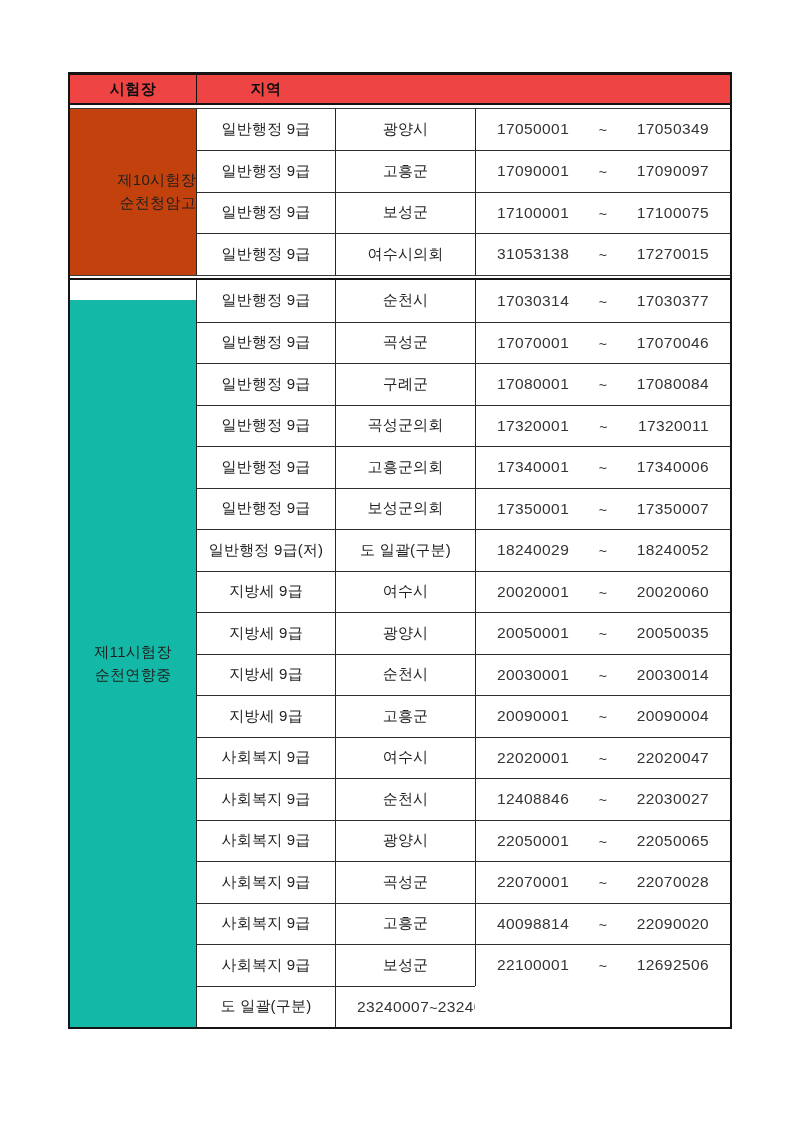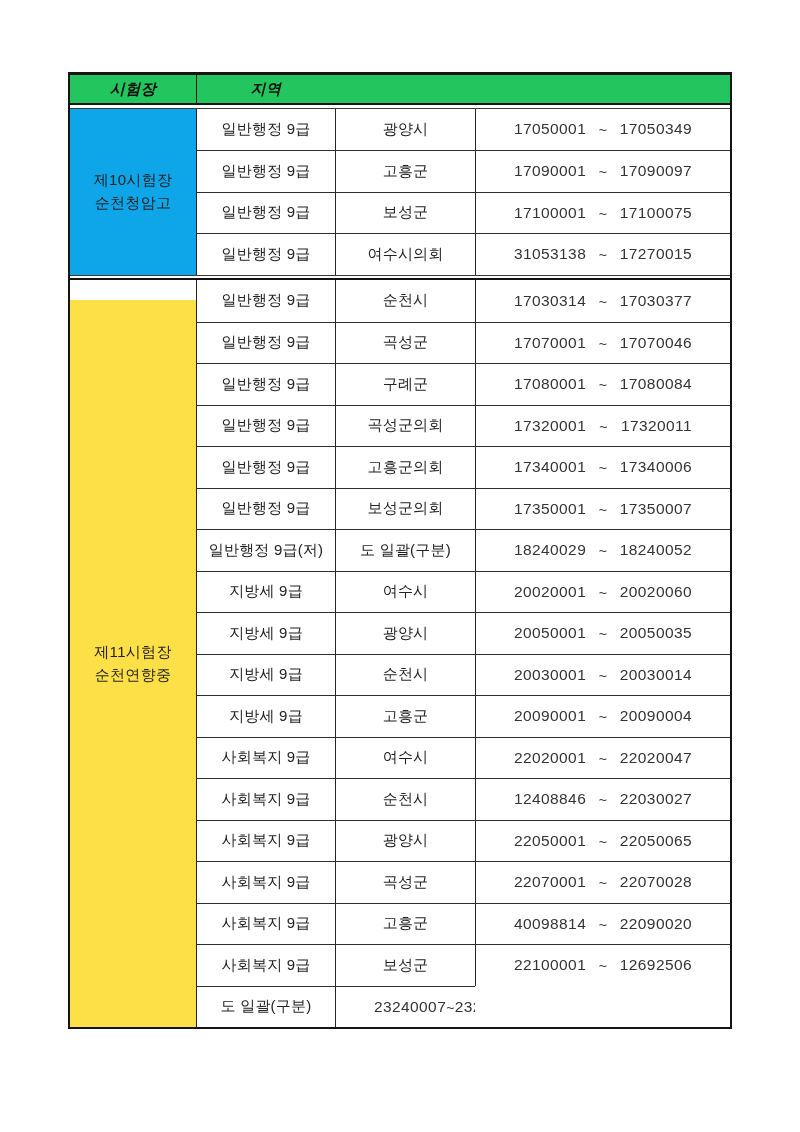--- a/index.html
+++ b/index.html
@@ -23,22 +23,21 @@
     top: 72px;
     width: 664px;
     box-sizing: border-box;
     border: 2.5px solid #141414;
     border-top-width: 3px;
     background: #ffffff;
   }
   .thead {
     display: grid;
     grid-template-columns: 126px 139px 140px 1fr;
-    background: #22c55e;
-    font-style: italic;
+    background: #ef4444;
   }
   .h-cell {
     height: 28px;
     display: flex;
     align-items: center;
     justify-content: center;
     font-weight: bold;
     font-size: 15px;
     color: #0e0e0e;
     letter-spacing: 0.5px;
@@ -82,21 +81,21 @@
     font-size: 15px;
     color: #232323;
     border-left: 1.4px solid #262626;
     letter-spacing: 0.2px;
     overflow: hidden;
     white-space: nowrap;
   }
   .bt { border-top: 1.1px solid #2e2e2e; }
   .c-num {
     justify-content: space-between;
-    padding: 0 38px;
+    padding: 0 21px;
     box-sizing: border-box;
     font-size: 15.5px;
     color: #343434;
     letter-spacing: 0.4px;
   }
   .tilde {
     font-size: 14px;
     color: #343434;
     transform: translateY(1px);
   }
@@ -106,21 +105,21 @@
 
 <div class="page">
   <div class="exam-table">
     <div class="thead">
       <div class="h-cell">시험장</div>
       <div class="h-cell">지역</div>
     </div>
     <div class="dsep"></div>
     <div id="groups">
         <section class="group">
-    <div class="site-cell" style="grid-row: 1 / span 4; background: #0ea5e9;">
+    <div class="site-cell" style="grid-row: 1 / span 4; background: #c2410c; align-items: flex-end;">
       <div>제10시험장</div>
       <div>순천청암고</div>
     </div>
 
   <div class="cell c-series">일반행정 9급</div>
   <div class="cell c-region">광양시</div>
   <div class="cell c-num">
     <span>17050001</span>
     <span class="tilde">~</span>
     <span>17050349</span>
@@ -145,21 +144,21 @@
   <div class="cell c-series bt">일반행정 9급</div>
   <div class="cell c-region bt">여수시의회</div>
   <div class="cell c-num bt">
     <span>31053138</span>
     <span class="tilde">~</span>
     <span>17270015</span>
   </div>
 </section>
         <div class="gsep"></div>
         <section class="group">
-    <div class="site-cell" style="grid-row: 1 / span 18; background: #fde047; margin-top: 20px;">
+    <div class="site-cell" style="grid-row: 1 / span 18; background: #14b8a6; margin-top: 20px;">
       <div>제11시험장</div>
       <div>순천연향중</div>
     </div>
 
   <div class="cell c-series">일반행정 9급</div>
   <div class="cell c-region">순천시</div>
   <div class="cell c-num">
     <span>17030314</span>
     <span class="tilde">~</span>
     <span>17030377</span>

